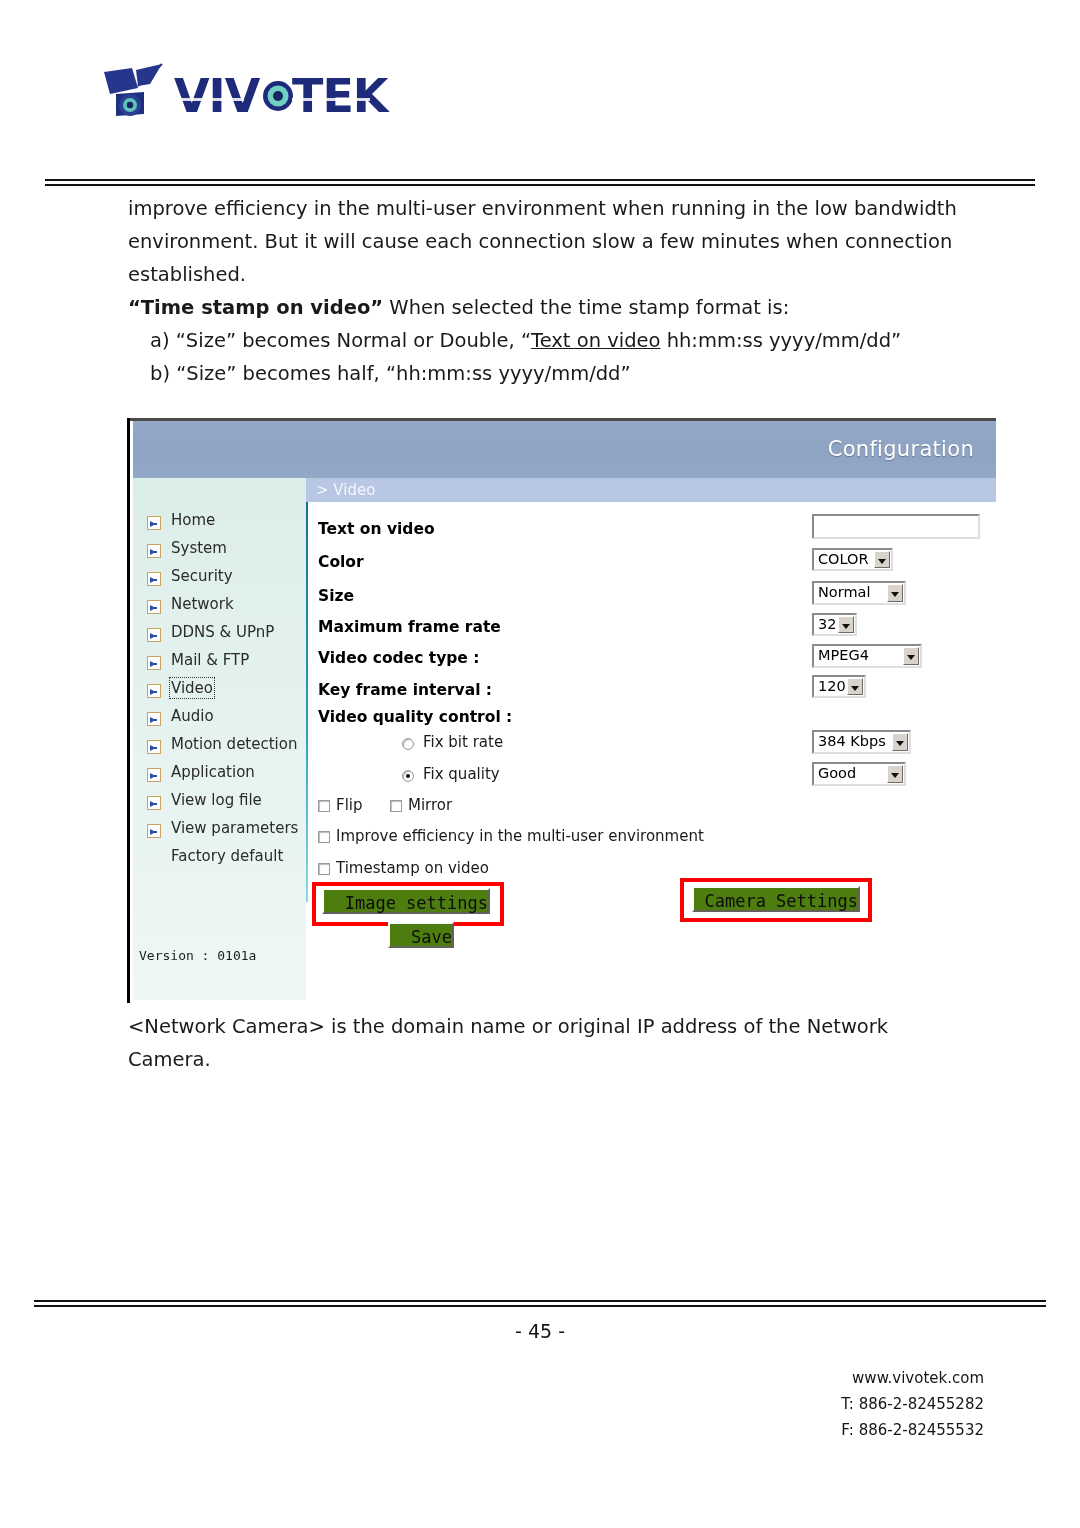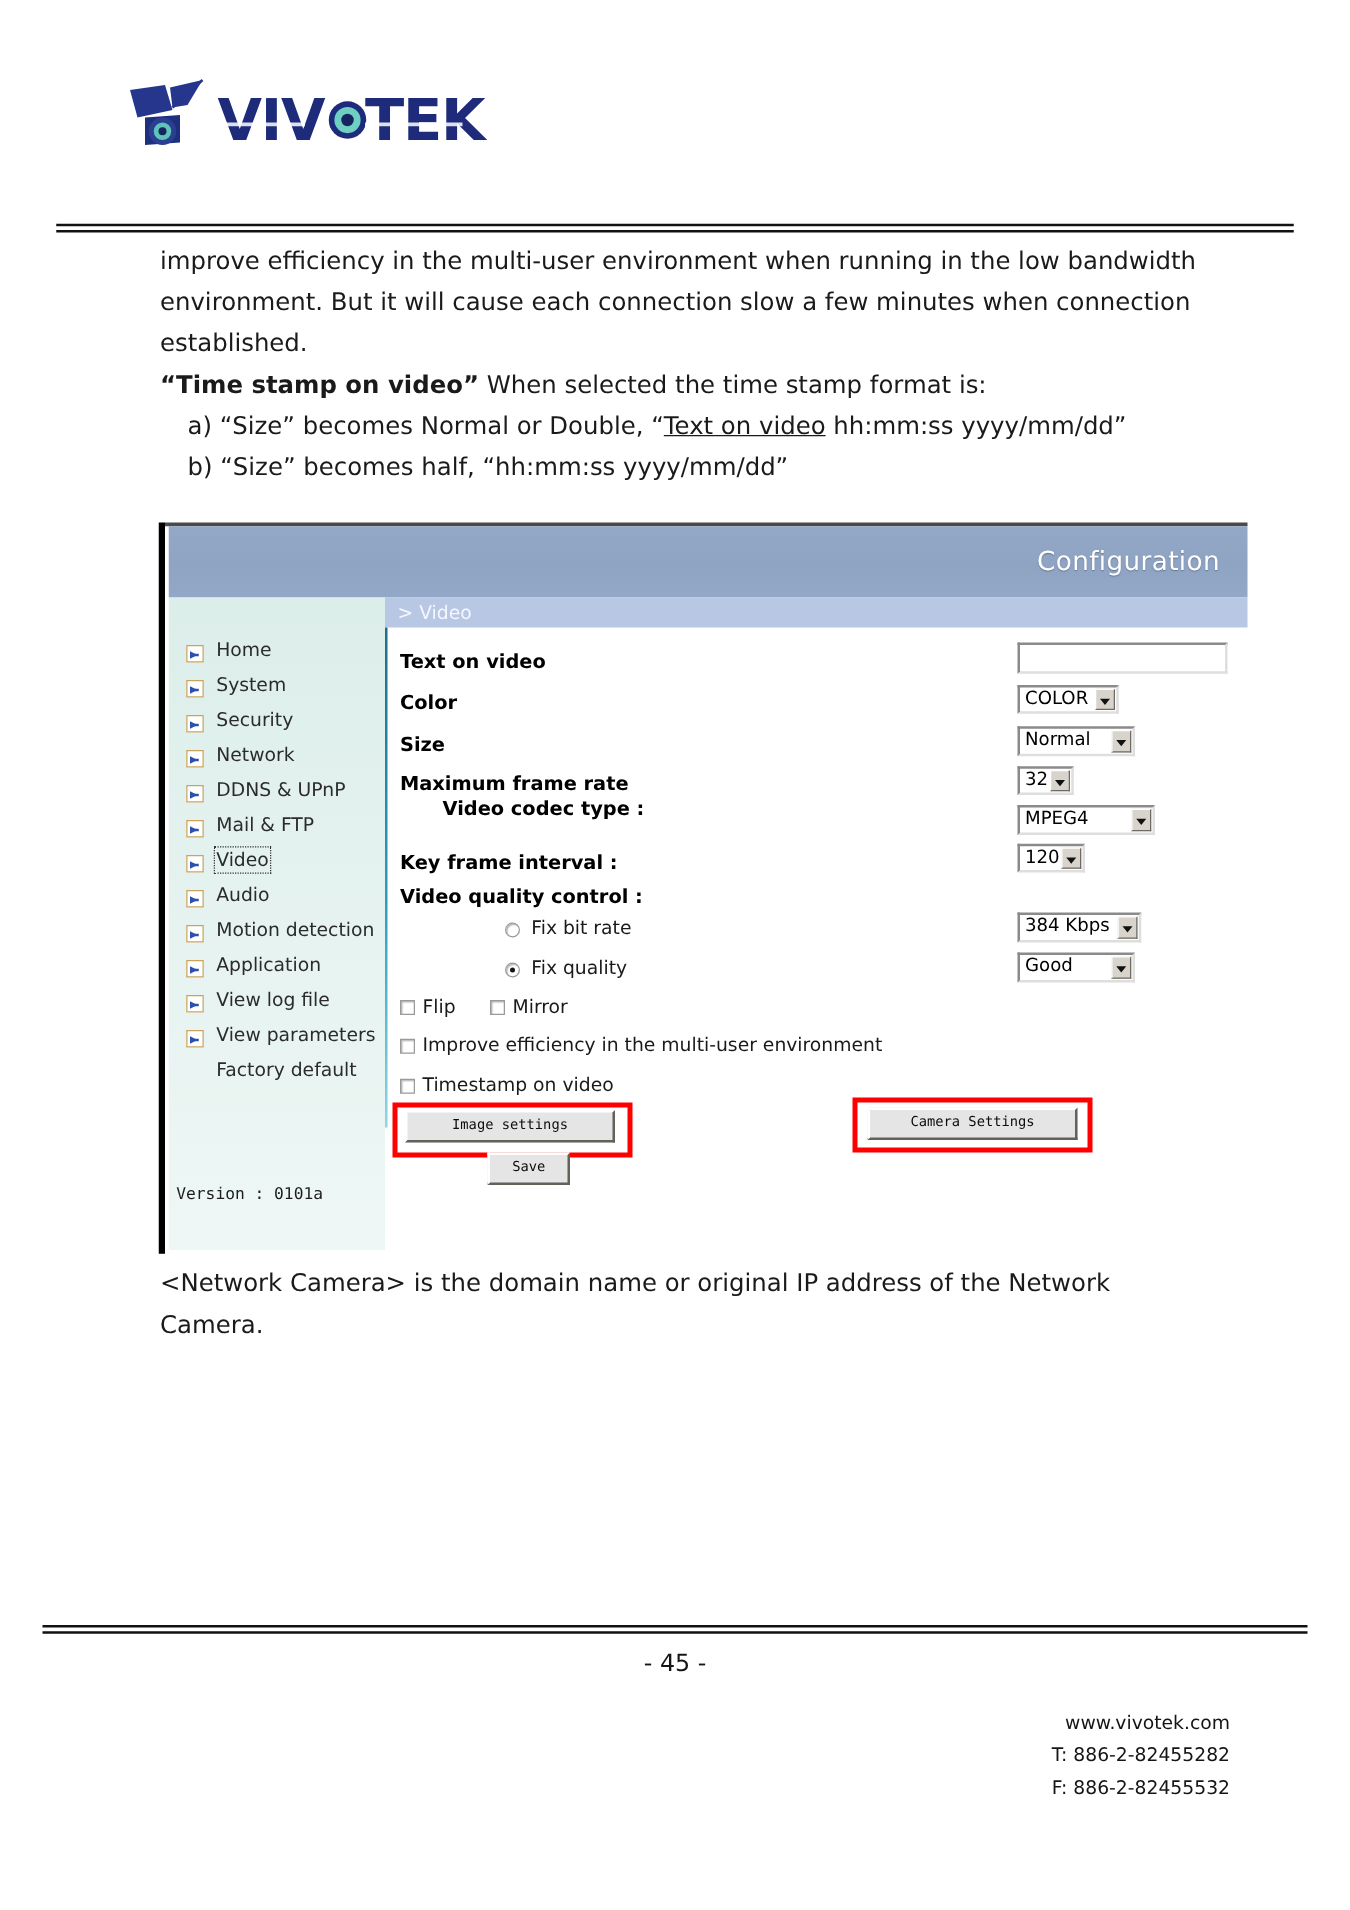--- a/index.html
+++ b/index.html
@@ -28,21 +28,21 @@
   }
   .bodytext p{margin:0;}
   .bold{font-weight:bold;}
   .u{text-decoration:underline;}
   .sub-line{margin-left:22px !important;}
 
   
   .shot{
     position:absolute;left:127px;top:418px;width:866px;height:585px;
     background:#ffffff;
-    border-left:5px solid #000000;
+    border-left:3px solid #000000;
     box-sizing:border-box;
   }
   .shot-top-rule{
     position:absolute;left:0px;top:0px;width:866px;height:3px;background:#4a4a4a;
   }
   .shot-header{
     position:absolute;left:3px;top:3px;width:863px;height:57px;
     background:linear-gradient(180deg,#93a7c6 0%,#8fa4c3 55%,#93a8c7 100%);
   }
   .shot-header .cfg{
@@ -126,24 +126,24 @@
     content:"";position:absolute;left:3px;top:3px;width:4px;height:4px;
     border-radius:50%;background:#151515;
   }
   .checkbox{
     position:absolute;width:12px;height:12px;
     border:1px solid #9a9a9a;background:#fff;box-sizing:border-box;
     box-shadow:inset 1px 1px 1px rgba(120,120,120,.5);
   }
 
   .btn3d{
-    position:absolute;background:#e5e5e5;
+    position:absolute;background:#4d7c0f;
     border:2px solid;border-color:#ffffff #64605a #64605a #ffffff;
-    box-sizing:border-box;font-size:11px;color:#0d0d0d;
-    text-align:center;font-family:"DejaVu Sans Mono","Liberation Mono",monospace;
+    box-sizing:border-box;font-size:17px;color:#0d0d0d;
+    text-align:right;font-family:"DejaVu Sans Mono","Liberation Mono",monospace;
   }
   .btn3d span{position:absolute;left:0;right:0;top:3px;}
 
   .redbox{position:absolute;border:4px solid #ff0000;box-sizing:border-box;}
 
   
   .pagenum{
     position:absolute;left:0;top:1320px;width:1080px;text-align:center;
     font-size:19px;color:#151515;
   }
@@ -275,21 +275,21 @@
       <span class="val">Normal</span>
       <span class="btn"></span>
     </div>
 
     <div class="f-label" style="left:6px;top:114px;">Maximum frame rate</div>
     <div class="sel" style="left:500px;top:109px;width:45px;height:23px;">
       <span class="val">32</span>
       <span class="btn"></span>
     </div>
 
-    <div class="f-label" style="left:6px;top:134px;margin-left:34px;">Video codec type :</div>
+    <div class="f-label" style="left:6px;top:145px;">Video codec type :</div>
     <div class="sel" style="left:500px;top:140px;width:110px;height:24px;">
       <span class="val">MPEG4</span>
       <span class="btn"></span>
     </div>
 
     <div class="f-label" style="left:6px;top:177px;">Key frame interval :</div>
     <div class="sel" style="left:500px;top:171px;width:54px;height:23px;">
       <span class="val">120</span>
       <span class="btn"></span>
     </div>

